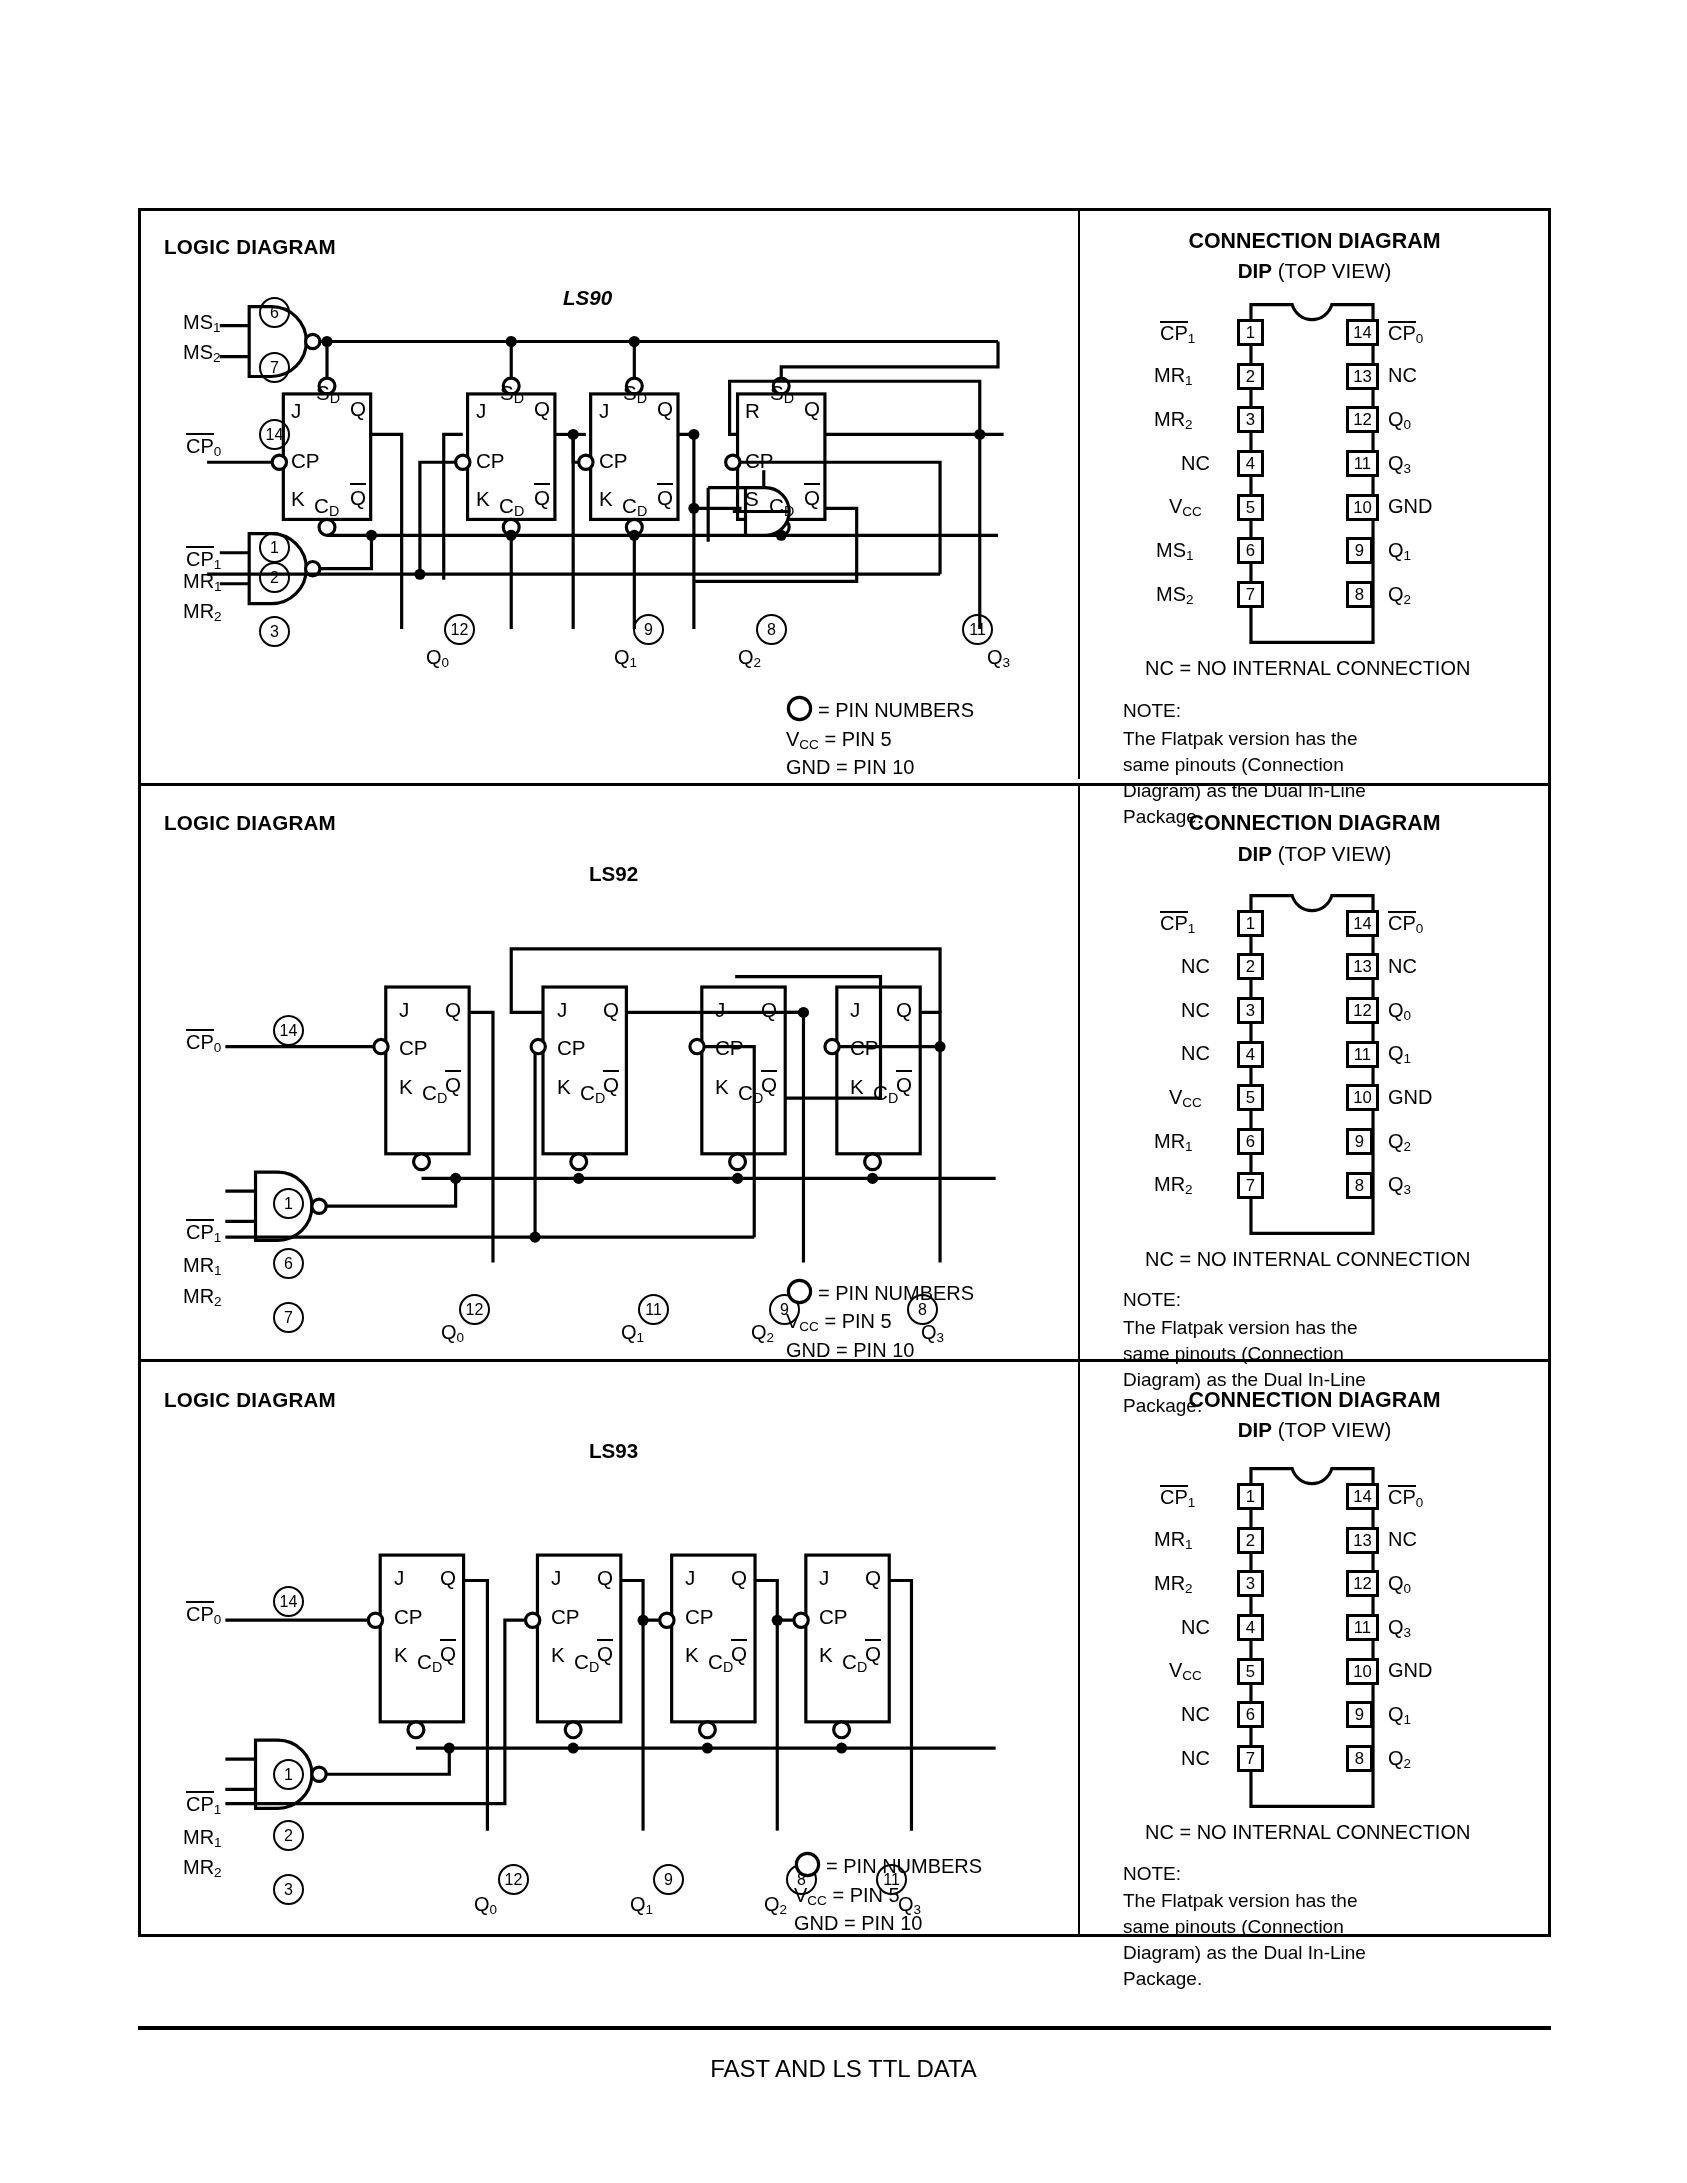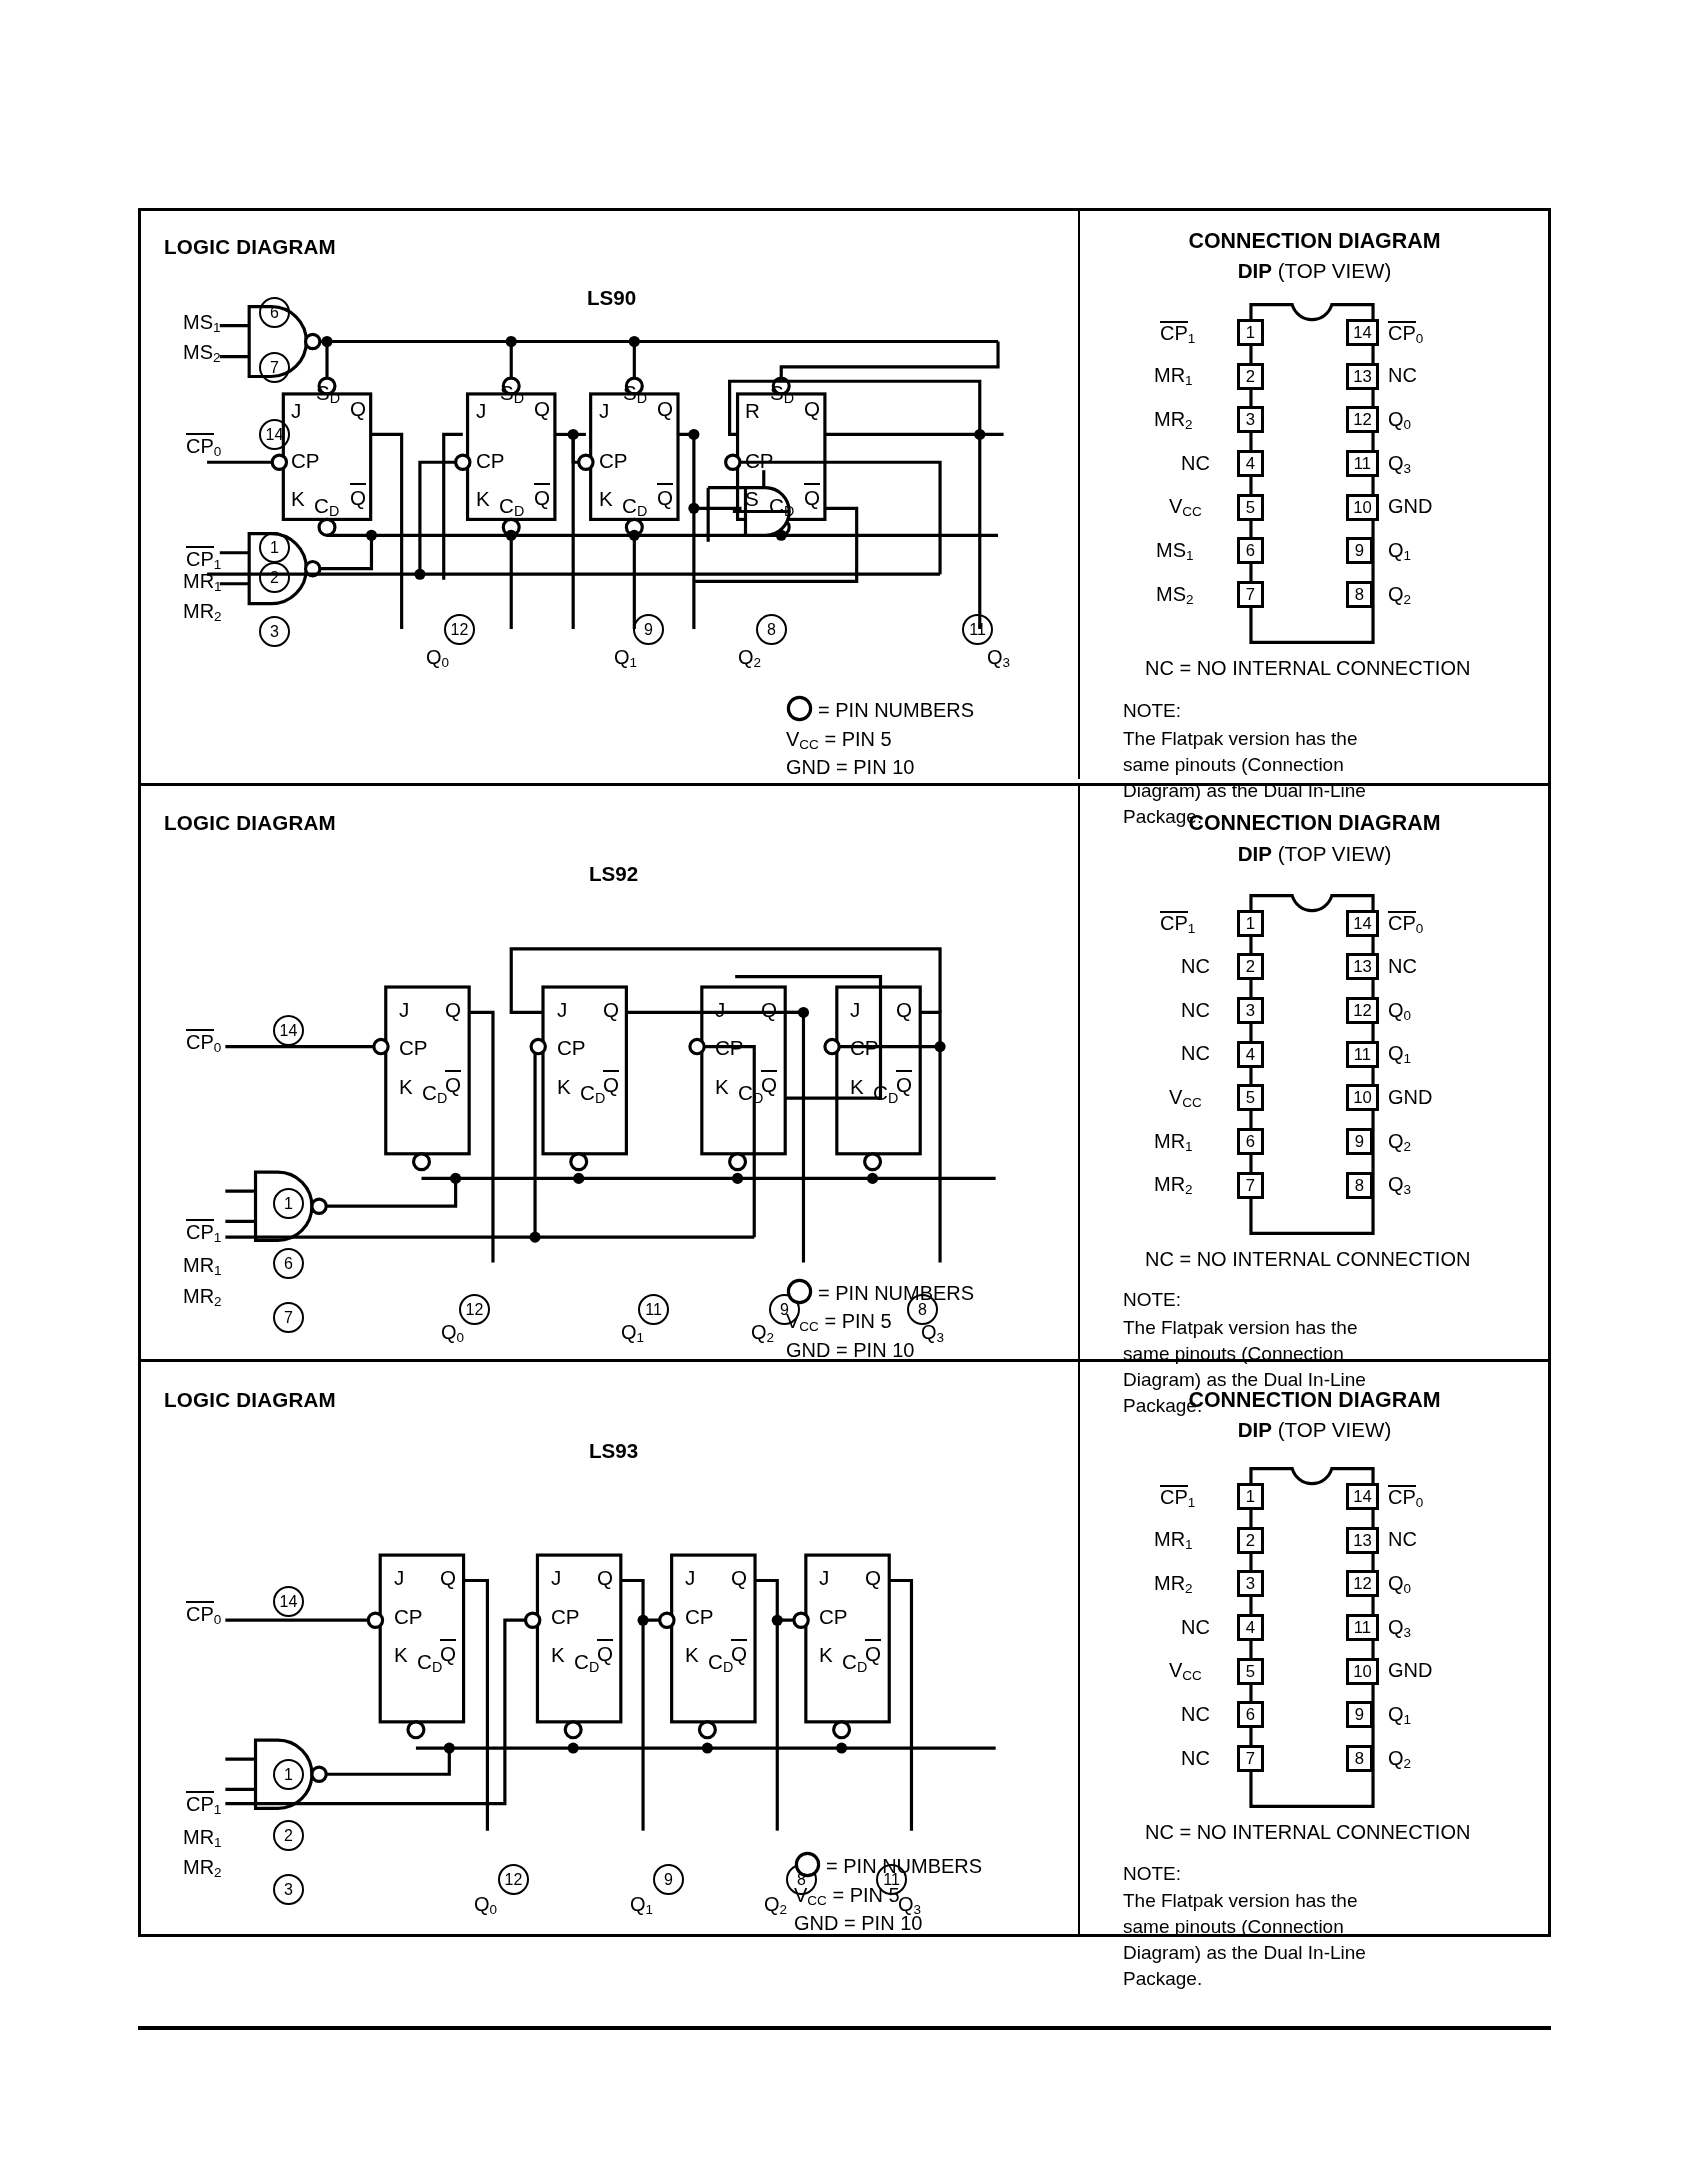--- a/index.html
+++ b/index.html
@@ -58,21 +58,21 @@
 
 
   <div class="frame"></div>
   <div class="rowdiv" style="left:141px;top:783px;"></div>
   <div class="rowdiv" style="left:141px;top:1359px;"></div>
   <div class="coldiv" style="left:1078px;top:211px;height:568px;"></div>
   <div class="coldiv" style="left:1078px;top:786px;height:573px;"></div>
   <div class="coldiv" style="left:1078px;top:1362px;height:572px;"></div>
 
   <div class="sec-label" style="left:164px;top:235px;">LOGIC DIAGRAM</div>
-  <div class="part-label" style="left:587px;top:286px;">LS90</div>
+  <div class="part-label" style="left:563px;top:286px;font-style:italic;">LS90</div>
 
   <svg style="left:138px;top:208px;" width="945" height="572" viewBox="0 0 1190 720">
 
     <path class="wire" d="M 103 148 L 140 148 M 103 187 L 140 187"></path>
     <path class="box" d="M 140 124 L 168 124 A 44 44 0 0 1 168 212 L 140 212 Z"></path>
     <circle class="bub" cx="220" cy="168" r="9"></circle>
 
     <path class="wire" d="M 229 168 L 1083 168"></path>
 
     <path class="wire" d="M 238 168 L 238 215"></path>
@@ -535,15 +535,16 @@
   <div class="dip-pinbox" style="left:1346px;top:1701px;">9</div>
   <div class="dip-label" style="left:1388px;top:1703px;">Q<span class="sub">1</span></div>
   <div class="dip-pinbox" style="left:1346px;top:1745px;">8</div>
   <div class="dip-label" style="left:1388px;top:1747px;">Q<span class="sub">2</span></div>
 
   <div class="nc-note" style="left:1145px;top:1821px;">NC = NO INTERNAL CONNECTION</div>
   <div class="note-ttl" style="left:1123px;top:1863px;">NOTE:</div>
   <div class="note-txt" style="left:1123px;top:1888px;">The Flatpak version has the same pinouts (Connection Diagram) as the Dual In-Line Package.</div>
 
   <div class="footrule" style="top:2026px;"></div>
+  <div class="footer-txt" style="top:2055px;">FAST AND LS TTL DATA</div>
 
 </div>
 
 
 </body></html>

